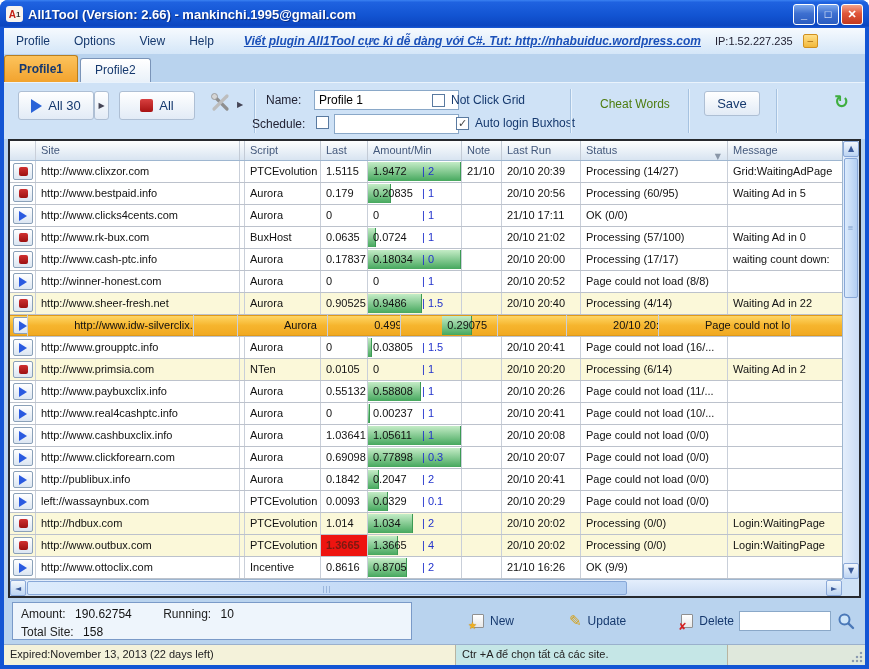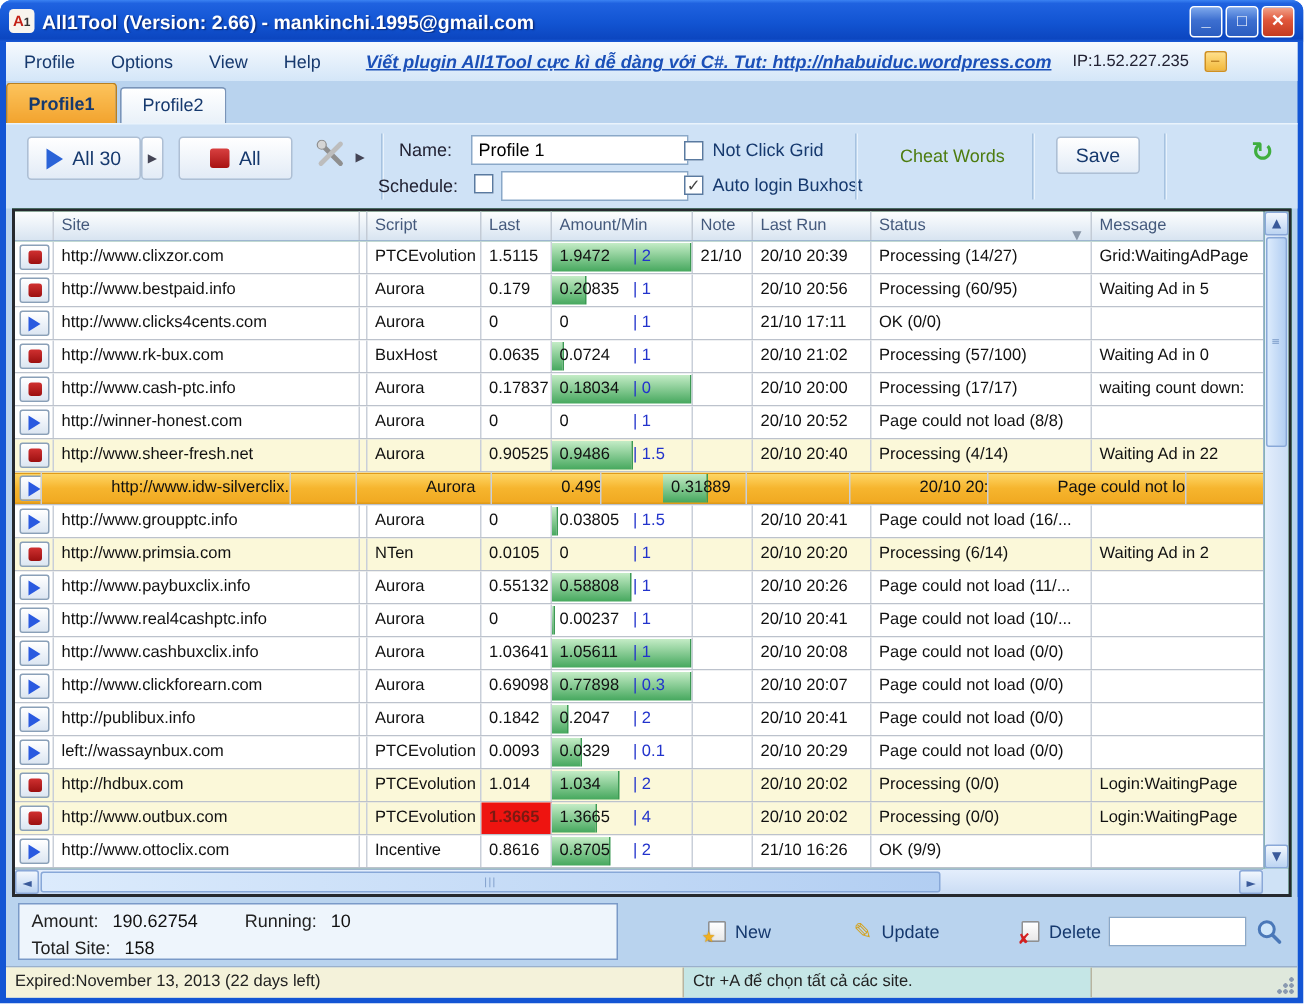--- a/index.html
+++ b/index.html
@@ -196,21 +196,21 @@
       <span class="dd-arrow glyph" style="position:absolute;left:233px;top:17px;">▶</span>
 
       <div class="vsep" style="left:250px;"></div>
 
       <span class="tb-label" style="left:262px;top:10px;">Name:</span>
       <input class="tb-input" style="left: 310px; top: 7px; width: 145px;" value="Profile 1">
       <span class="tb-label" style="left:248px;top:34px;">Schedule:</span>
       <span class="cb" style="position:absolute;left:312px;top:33px;"></span>
       <input class="tb-input" style="left: 330px; top: 31px; width: 125px;" value="">
 
-      <div class="cb-row" style="left:452px;top:10px;">
+      <div class="cb-row" style="left:428px;top:10px;">
         <span class="cb"></span>
         <span>Not Click Grid</span>
       </div>
       <div class="cb-row" style="left:452px;top:33px;">
         <span class="cb glyph">✓</span>
         <span>Auto login Buxhost</span>
       </div>
 
       <div class="vsep" style="left:566px;"></div>
       <span class="flat-btn" style="left:596px;top:14px;">Cheat Words</span>
@@ -378,21 +378,21 @@
       <button class="state-btn">
                 <span class="state-glyph play-glyph"></span>
               </button>
     </div>
     <div class="c c-site">http://www.idw-silverclix.info</div>
     <div class="c c-gap"></div>
     <div class="c c-script">Aurora</div>
     <div class="c c-last">0.49966</div>
     <div class="c c-amount">
       <div class="prog" style="width: 55%;"></div>
-      <span class="amt-val">0.31889</span><span class="amt-min">| 1.03</span>
+      <span class="amt-val">0.29075</span><span class="amt-min">| 1.03</span>
     </div>
     <div class="c c-note"></div>
     <div class="c c-lastrun">20/10  20:26</div>
     <div class="c c-status">Page could not load (2/2)</div>
     <div class="c c-message"></div>
   </div>
           <div class="trow bg-white">
     <div class="c c-state">
       <button class="state-btn">
                 <span class="state-glyph play-glyph"></span>

